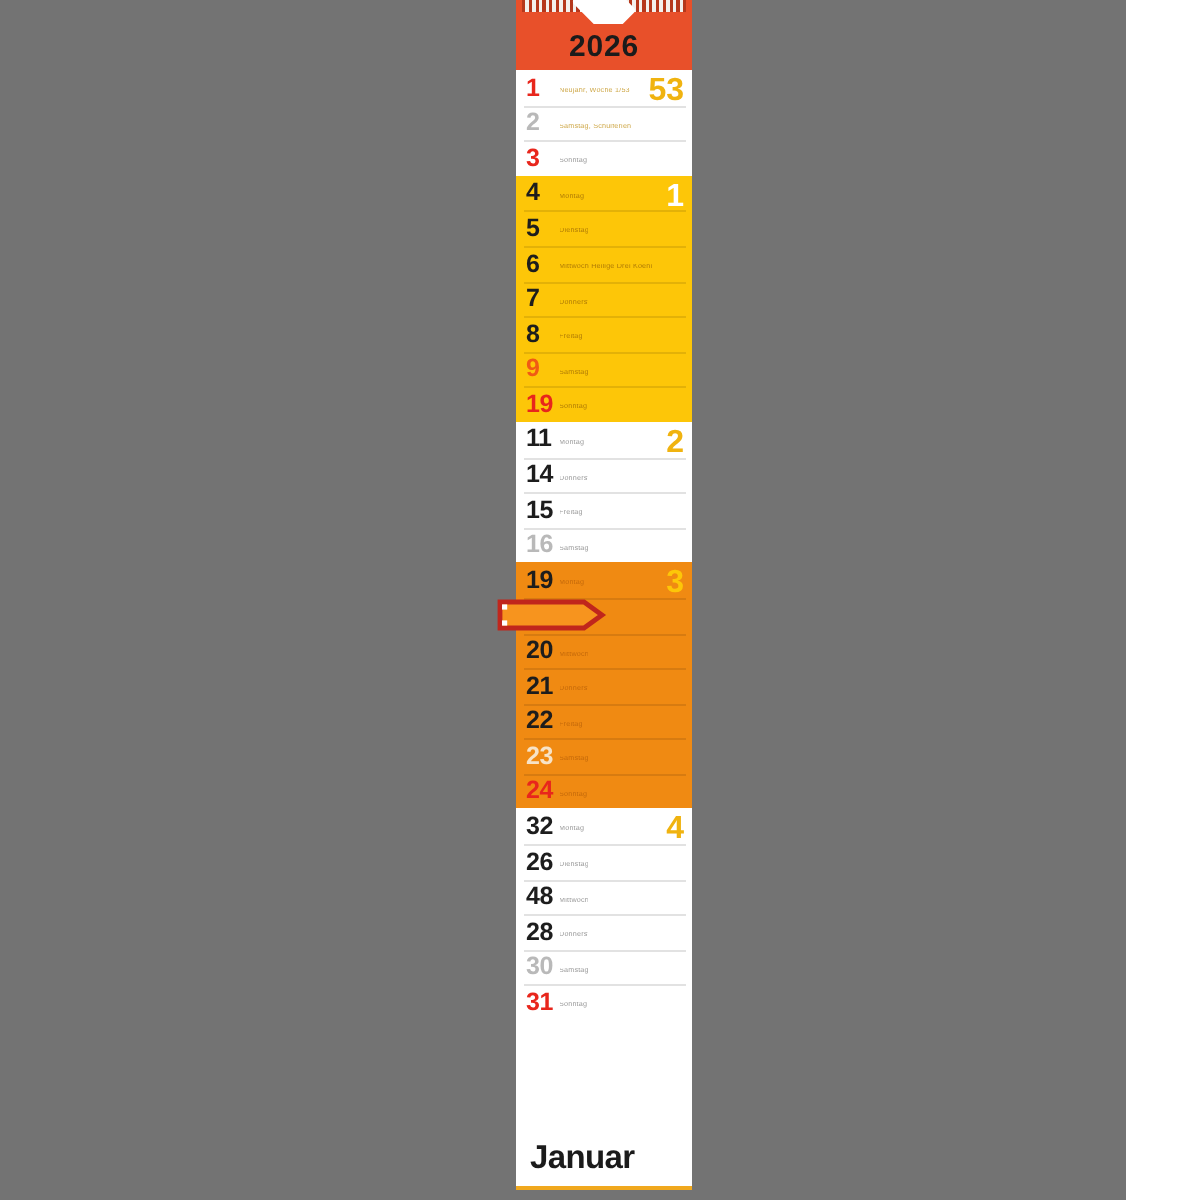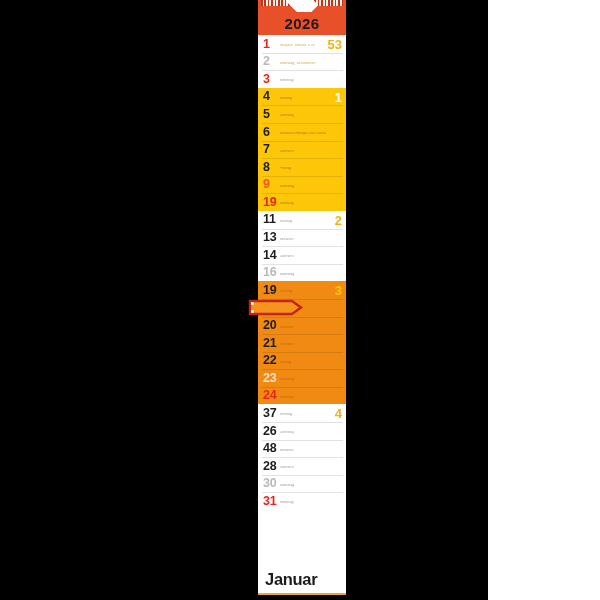--- a/index.html
+++ b/index.html
@@ -4,22 +4,22 @@
 <style>
   * { box-sizing: border-box; margin: 0; padding: 0; }
   html, body {
     width: 600px; height: 600px;
     background: #ffffff;
     font-family: "Liberation Sans", sans-serif;
     overflow: hidden;
   }
   #stage {
     position: relative;
-    width: 488px; height: 600px;
-    background: #000000;
+    width: 563px; height: 600px;
+    background: #737373;
   }
 
   
   #calendar {
     position: absolute;
     left: 258px; top: 0px;
     width: 88px; height: 595px;
     background: #ffffff;
     display: flex; flex-direction: column;
   }
@@ -99,21 +99,21 @@
     letter-spacing: .1px; white-space: nowrap;
     overflow: hidden;
   }
   .week.w-yellow .wd { color: #b07c06; }
   .week.w-orange .wd { color: #c4690a; }
   .wd.note { color: #b48a1d; }
   .week.w-white .wd.note { color: #cfa94b; }
 
   .wknum {
     position: absolute; right: 4px; top: 3px;
-    font-size: 13px; font-weight: bold; line-height: 1;
+    font-size: 16px; font-weight: bold; line-height: 1;
     color: #f0b310;
   }
   .week.w-yellow .wknum { color: #ffffff; }
   .week.w-orange .wknum { color: #fdc608; }
 
   
   #marker {
     position: absolute;
     left: -10px; top: 0px;
     width: 58px; height: 17px;
@@ -198,26 +198,26 @@
             <span class="wd" style="max-width: 14px;">Sonntag</span>
           </div>
         </div>
         <div class="week w-white">
           <span class="wknum">2</span>
           <div class="day">
             <span class="daynum">11</span>
             <span class="wd" style="max-width: 14px;">Montag</span>
           </div>
           <div class="day">
-            <span class="daynum">13</span>
-            <span class="wd" style="max-width: 14px;">Mittwoch</span>
-          </div>
-          <div class="day">
             <span class="daynum">14</span>
             <span class="wd" style="max-width: 14px;">Donnerstag</span>
+          </div>
+          <div class="day">
+            <span class="daynum">15</span>
+            <span class="wd" style="max-width: 14px;">Freitag</span>
           </div>
           <div class="day">
             <span class="daynum sat">16</span>
             <span class="wd" style="max-width: 14px;">Samstag</span>
           </div>
         </div>
         <div class="week w-orange">
           <span class="wknum">3</span>
           <div class="day">
             <span class="daynum">19</span>
@@ -251,21 +251,21 @@
             <span class="wd" style="max-width: 14px;">Samstag</span>
           </div>
           <div class="day">
             <span class="daynum sun">24</span>
             <span class="wd" style="max-width: 14px;">Sonntag</span>
           </div>
         </div>
         <div class="week w-white">
           <span class="wknum">4</span>
           <div class="day">
-            <span class="daynum">37</span>
+            <span class="daynum">32</span>
             <span class="wd" style="max-width: 14px;">Montag</span>
           </div>
           <div class="day">
             <span class="daynum">26</span>
             <span class="wd" style="max-width: 14px;">Dienstag</span>
           </div>
           <div class="day">
             <span class="daynum">48</span>
             <span class="wd" style="max-width: 14px;">Mittwoch</span>
           </div>

